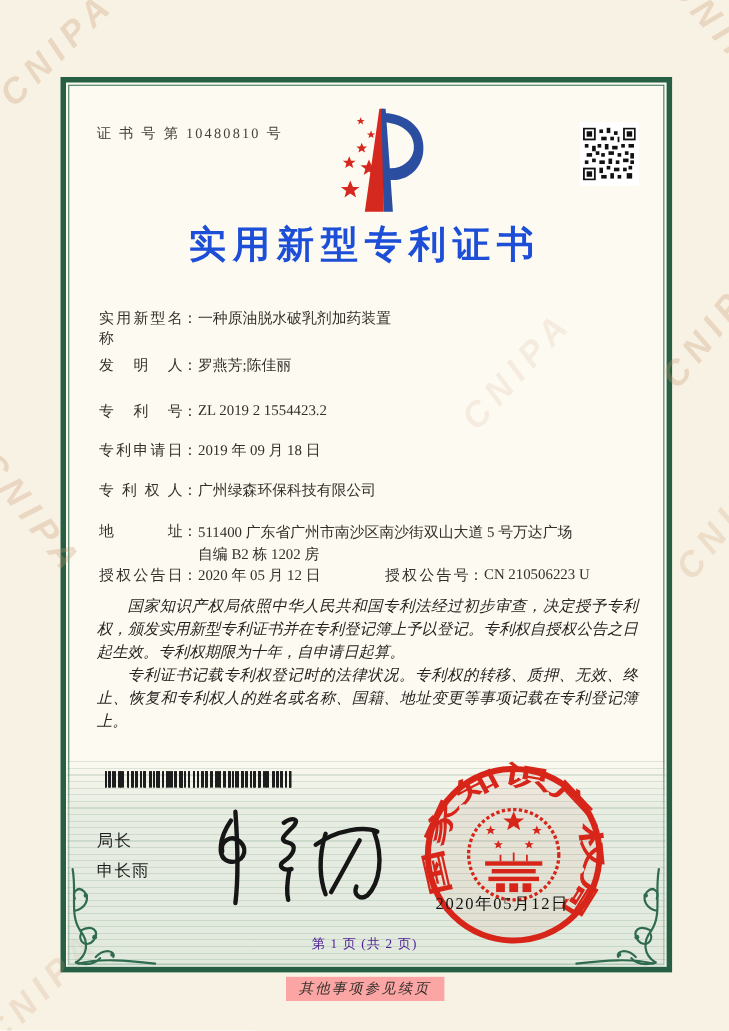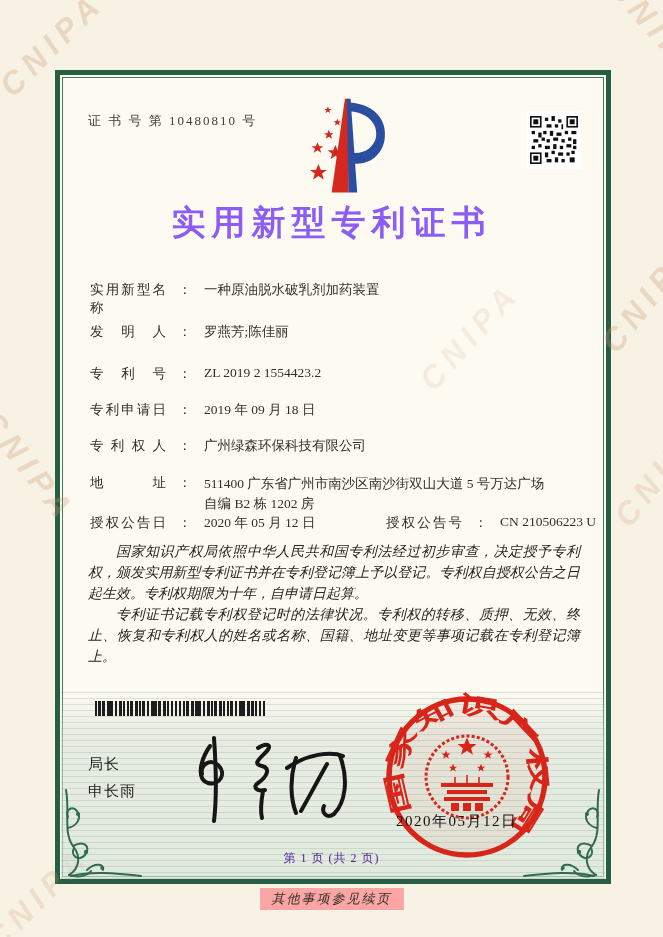--- a/index.html
+++ b/index.html
@@ -40,24 +40,24 @@
     font-size:13px; letter-spacing:2px; color:#44403a;
   }
   .logo{ position:absolute; left:293px; top:96px; z-index:4; }
   .qr{
     position:absolute; left:527px; top:111px; width:54px; height:58px; z-index:4;
     background:#ffffff; display:flex; align-items:center; justify-content:center;
   }
   .title{
     position:absolute; left:0; top:200px; width:100%; z-index:4;
     text-align:center; font-size:34px; font-weight:bold;
-    letter-spacing:6px; color:#8b5cf6;
-  }
-  
-  .row{ position:absolute; left:90px; z-index:4; display:flex; font-size:13.5px; color:#33302b;gap:12px; }
+    letter-spacing:6px; color:#1d4ed8;
+  }
+  
+  .row{ position:absolute; left:90px; z-index:4; display:flex; font-size:13.5px; color:#33302b; }
   .lbl{ display:inline-block; width:76px; text-align:justify; text-align-last:justify; }
   .colon{ display:inline-block; width:14px; }
   .val{ white-space:nowrap; }
   .addr-lines .val-line{ line-height:20px; white-space:nowrap; }
   .grant-val{ display:inline-block; width:170px; white-space:nowrap; }
   
   .legal{
     position:absolute; left:88px; top:541px; width:492px; z-index:4;
     font-size:14px; line-height:21px; font-style:italic; color:#262421;
     text-align:justify;

